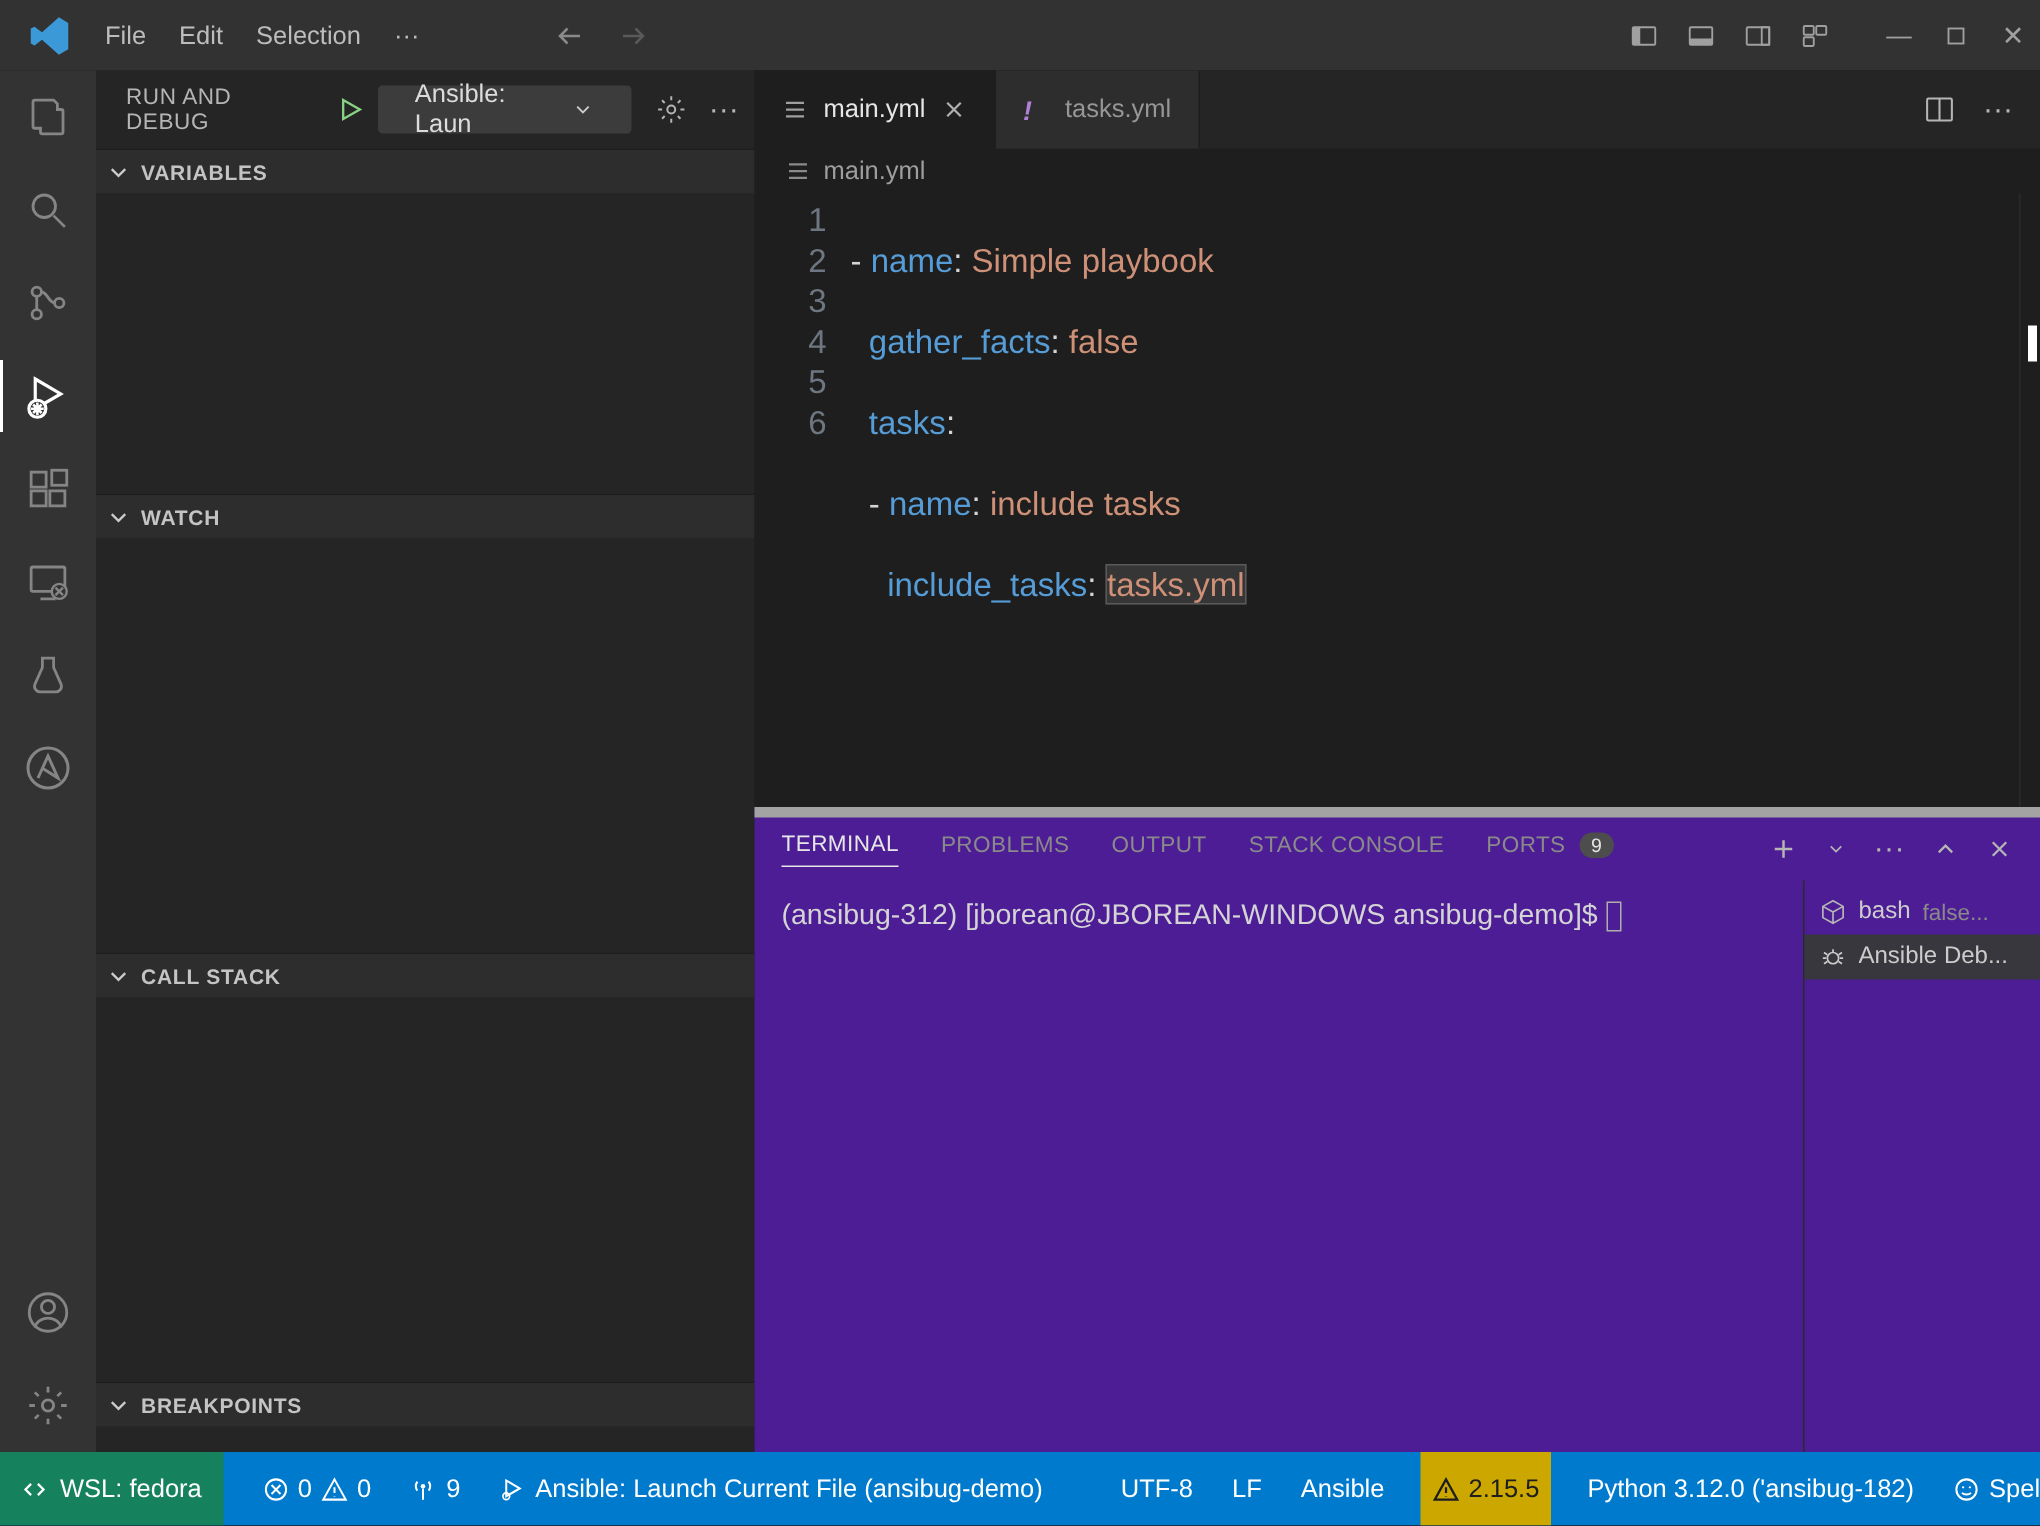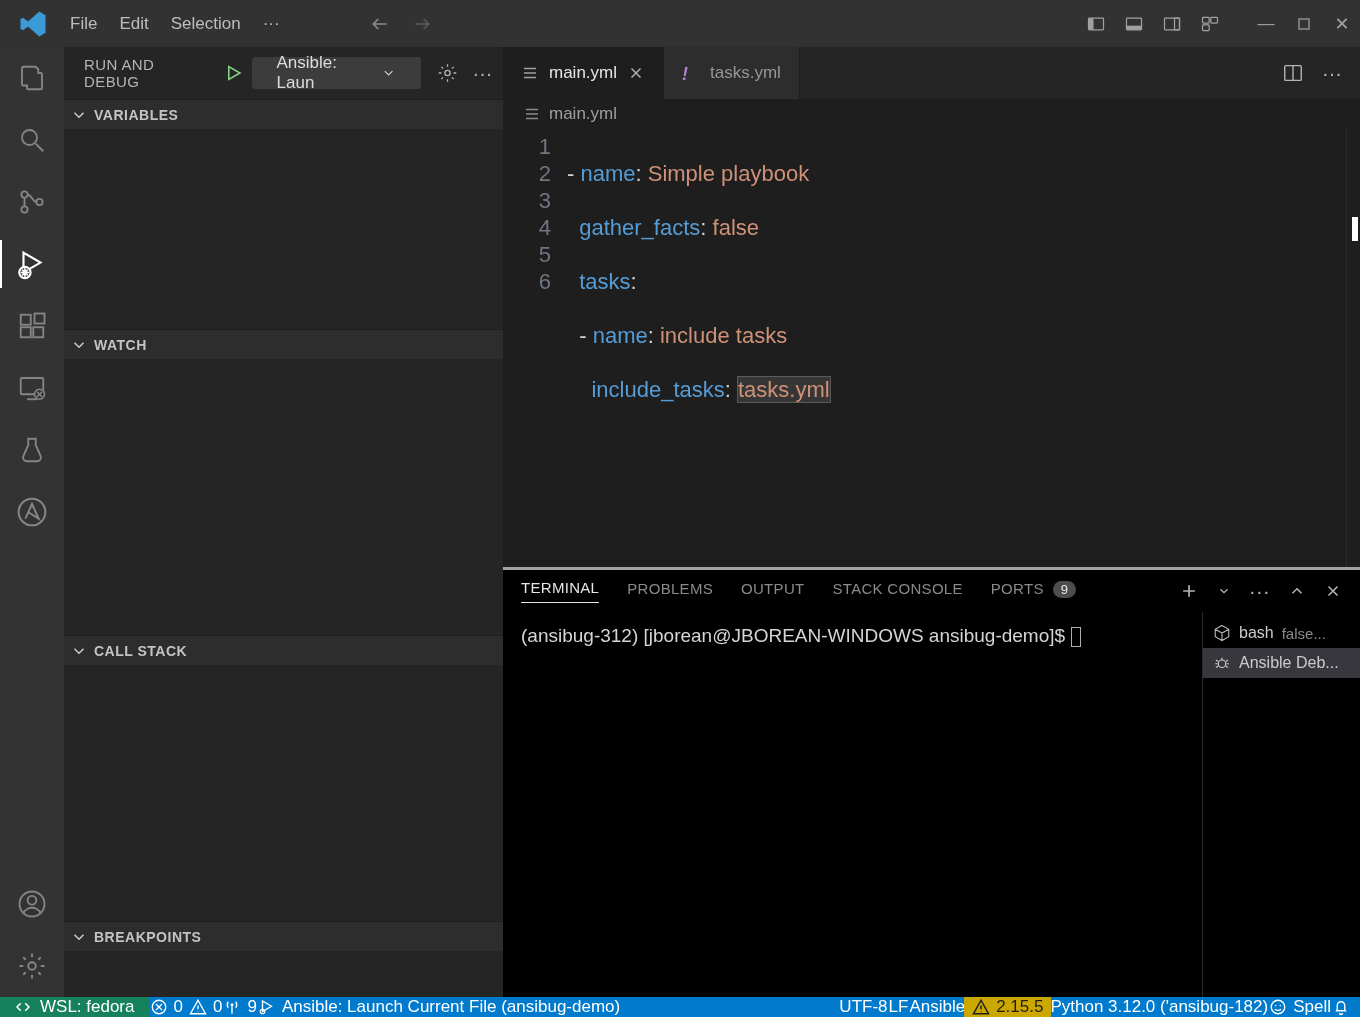--- a/index.html
+++ b/index.html
@@ -60,38 +60,38 @@
 .codecontent .line { height:27px; }
 .k-key { color:#569cd6; }
 .k-colon { color:#d4d4d4; }
 .k-str { color:#ce9178; }
 .k-dash { color:#d4d4d4; }
 .hl { background: rgba(100,100,100,0.35); border:1px solid #5a5a5a; padding:0 0px; }
 .minimap { width:14px; background:#1e1e1e; border-left:1px solid #2a2a2a; position:relative; }
 .minimap .m1 { position:absolute; right:2px; top:88px; width:6px; height:24px; background:#ffffff; }
 
 
-.panel { height: 430px; border-top:3px solid #a3a3a3; display:flex; flex-direction:column; background:#000000; }
+.panel { height: 430px; border-top:7px solid #a3a3a3; display:flex; flex-direction:column; background:#4c1d95; }
 .panel-tabs { height:42px; display:flex; align-items:center; gap:28px; padding:0 18px; font-size:15px; color:#8a8a8a; letter-spacing:0.3px; }
 .panel-tabs .ptab { padding-bottom:6px; }
 .panel-tabs .ptab.active { color:#e6e6e6; border-bottom:1px solid #e6e6e6; }
 .panel-tabs .badge { background:#4d4d4d; border-radius:10px; padding:1px 8px; font-size:13px; color:#e6e6e6; }
 .panel-tabs .pspacer { flex:1; }
 .panel-tabs .pactions { display:flex; gap:18px; color:#b5b5b5; align-items:center; }
 .panel-body { flex:1; display:flex; }
 .termout { flex:1; padding: 12px 18px; font-family: Consolas, monospace; font-size:19px; color:#d4d4d4; }
 .cursor { display:inline-block; width:10px; height:20px; border:1px solid #aeafad; margin-left:6px; vertical-align:middle; }
 .termside { width:158px; border-left:1px solid #2a2a2a; padding-top:6px; }
 .termside .trow { display:flex; align-items:center; gap:8px; padding:6px 10px; font-size:16px; color:#cccccc; }
 .termside .trow.active { background:#37373d; }
 .termside .trow .t2 { color:#8a8a8a; font-size:15px; overflow:hidden; text-overflow:ellipsis; white-space:nowrap; }
 .termside .trow .tname { overflow:hidden; text-overflow:ellipsis; white-space:nowrap; }
 
 
-.status { height: 20px; background:#007acc; display:flex; align-items:center; font-size:17px; color:#fff; padding:0 10px; gap:1px; white-space:nowrap; }
+.status { height: 49px; background:#007acc; display:flex; align-items:center; font-size:17px; color:#fff; padding:0 10px; gap:26px; white-space:nowrap; }
 .status .sgroup { display:flex; align-items:center; gap:6px; }
 .status .warnblock { background:#cca700; padding:0 8px; height:100%; display:flex; align-items:center; gap:6px; margin:0 -2px; color:#1e1e1e; font-weight:500; }
 .status .remote { background:#16825d; margin-left:-10px; padding:0 14px; height:100%; display:flex; align-items:center; gap:8px; }
 .status .flexspacer { flex:1; }
 
 svg { display:block; }
 </style>
 </head>
 <body>
 

